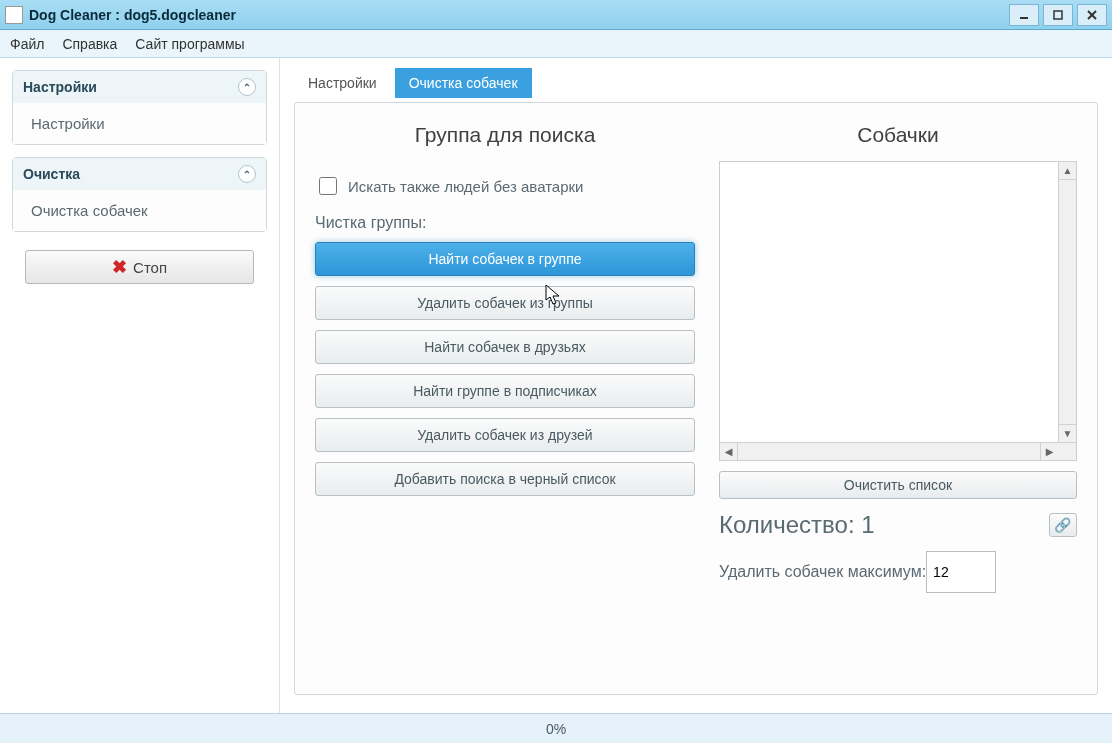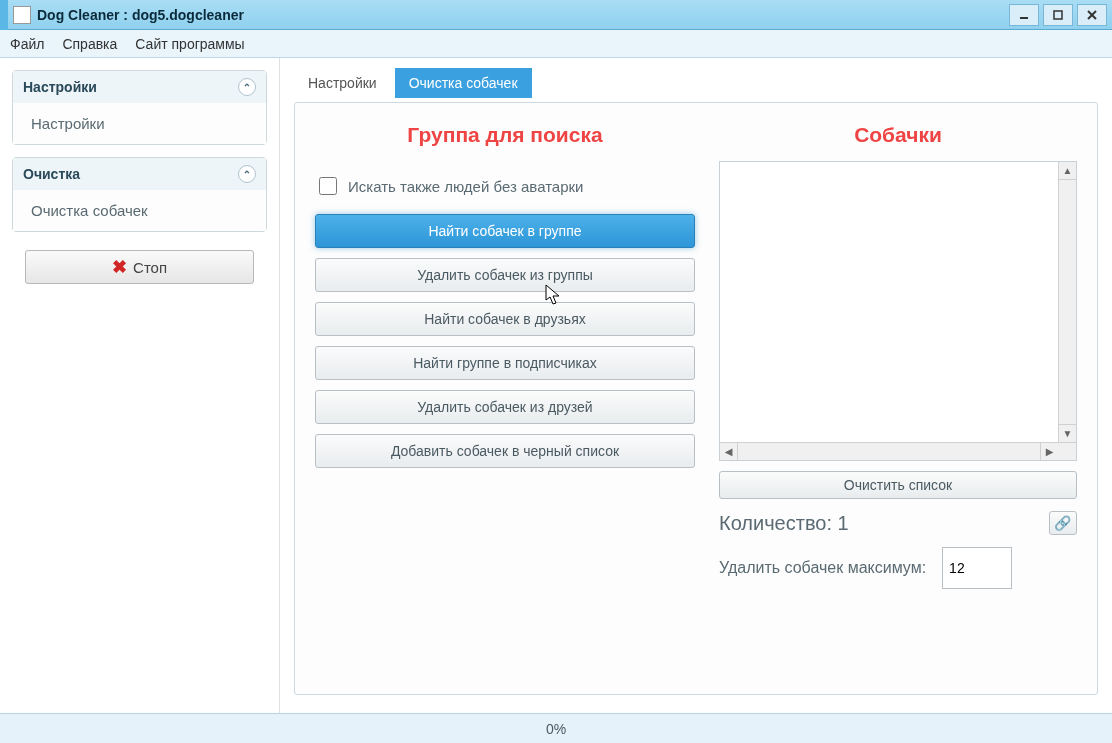--- a/index.html
+++ b/index.html
@@ -2,21 +2,20 @@
 <html><head>
 <meta charset="utf-8">
 <style>
 * { box-sizing: border-box; font-family: "Segoe UI", Tahoma, sans-serif; }
 body { margin: 0; background: #5bb7e6; width: 1112px; height: 743px; overflow: hidden; }
 
 .titlebar {
   height: 30px; background: linear-gradient(#a9ddf4, #8fd1ef);
   display: flex; align-items: center; padding: 0 5px;
   border-bottom: 1px solid #5ba8d0;
-  margin-left: 8px;
 }
 .titlebar .icon { width: 18px; height: 18px; margin-right: 6px; background: #fff; border: 1px solid #999; display: inline-block; }
 .titlebar .title { font-size: 14px; color: #0a2a3a; font-weight: bold; }
 .titlebar .spacer { flex: 1; }
 .winbtn { width: 30px; height: 22px; border: 1px solid #7ab7d6; background: #d9eef9; margin-left: 4px; display: flex; align-items: center; justify-content: center; font-size: 14px; color: #333; cursor: pointer; }
 .winbtn svg { width: 12px; height: 12px; }
 
 .menubar {
   height: 28px; background: #e9f5fb; display: flex; align-items: center;
   padding: 0 10px; gap: 18px; border-bottom: 1px solid #bcd8e8; font-size: 14px; color: #333;
@@ -49,21 +48,21 @@
 .tabs { display: flex; gap: 4px; }
 .tab { padding: 7px 14px; font-size: 14px; color: #555; cursor: pointer; }
 .tab.active { background: #3aa0e0; color: #fff; }
 
 .content-frame { border: 1px solid #d0d8de; border-radius: 3px; background: #fdfdfd;
   height: calc(100% - 38px); margin-top: 4px; padding: 16px 20px; display: flex; gap: 24px; }
 
 .col-left { width: 380px; }
 .col-right { flex: 1; }
 
-h3 { font-weight: bold; font-size: 21px; color: #ef4444; text-align: center; margin: 4px 0 14px; }
+h3 { font-weight: normal; font-size: 21px; color: #404040; text-align: center; margin: 4px 0 14px; }
 
 .url-input {
   width: 100%; height: 30px; border: 1px solid #2e8fce; padding: 0 8px; font-size: 14px; color: #333;
   background: #fff;
 }
 .check-row { display: flex; align-items: center; gap: 8px; margin: 27px 0 16px; font-size: 15px; color: #5a6a72; }
 .check-row input { width: 18px; height: 18px; }
 
 .section-label { font-size: 16px; color: #5a6a72; margin: 10px 0; }
 
@@ -92,24 +91,24 @@
 }
 .listbox .hscroll .arrow-left { float: left; border-right: 1px solid #d0d0d0; }
 .listbox .hscroll .arrow-right { float: right; border-left: 1px solid #d0d0d0; margin-right: 18px; }
 
 .clear-btn {
   width: 100%; height: 28px; margin-top: 10px; border: 1px solid #b8c0c6; border-radius: 3px;
   background: linear-gradient(#fbfbfb, #e8ecee); font-size: 14px; color: #4a5a62; cursor: pointer;
 }
 
 .count-row { display: flex; align-items: center; justify-content: space-between; margin-top: 12px; }
-.count-label { font-size: 20px; color: #5a6a72; }
+.count-label { font-size: 24px; color: #5a6a72; }
 .link-icon { width: 28px; height: 24px; border: 1px solid #b8c0c6; border-radius: 3px; background: linear-gradient(#fbfbfb,#e8ecee); display: flex; align-items: center; justify-content: center; font-size: 14px; cursor: pointer; }
 
-.max-row { display: flex; align-items: center; gap: 16px; margin-top: 12px; font-size: 16px; color: #5a6a72; }
+.max-row { display: flex; align-items: center; gap: 0; margin-top: 12px; font-size: 16px; color: #5a6a72; }
 .max-row input { width: 70px; height: 42px; border: 1px solid #b8c0c6; padding: 0 6px; font-size: 14px; }
 
 .statusbar {
   position: absolute; bottom: 0; left: 0; right: 0; height: 30px;
   background: #e6f2f9; border-top: 1px solid #b8d4e4;
   display: flex; align-items: center; justify-content: center; font-size: 14px; color: #4a5a62;
 }
 .statusbar .progress-wrap { position: absolute; left: 8px; right: calc(50% + 25px); height: 16px; }
 
 .cursor { position: absolute; left: 545px; top: 284px; width: 16px; height: 22px; z-index: 999; pointer-events: none; }
@@ -173,26 +172,27 @@
       <div class="tab active">Очистка собачек</div>
     </div>
 
     <div class="content-frame">
       <div class="col-left">
         <h3>Группа для поиска</h3>
         <div class="check-row">
           <input type="checkbox" style="">
           <span>Искать также людей без аватарки</span>
         </div>
+        <div class="section-label">Чистка группы:</div>
         <button class="wide-btn primary">Найти собачек в группе</button>
         <button class="wide-btn">Удалить собачек из группы</button>
         <button class="wide-btn">Найти собачек в друзьях</button>
         <button class="wide-btn">Найти группе в подписчиках</button>
         <button class="wide-btn">Удалить собачек из друзей</button>
-        <button class="wide-btn">Добавить собачек в черный список</button>
+        <button class="wide-btn">Добавить поиска в черный список</button>
       </div>
 
       <div class="col-right">
         <h3>Собачки</h3>
         <div class="listbox">
           <div class="vscroll">
             <div class="arrow-up">▲</div>
             <div class="arrow-down">▼</div>
           </div>
           <div class="hscroll">

